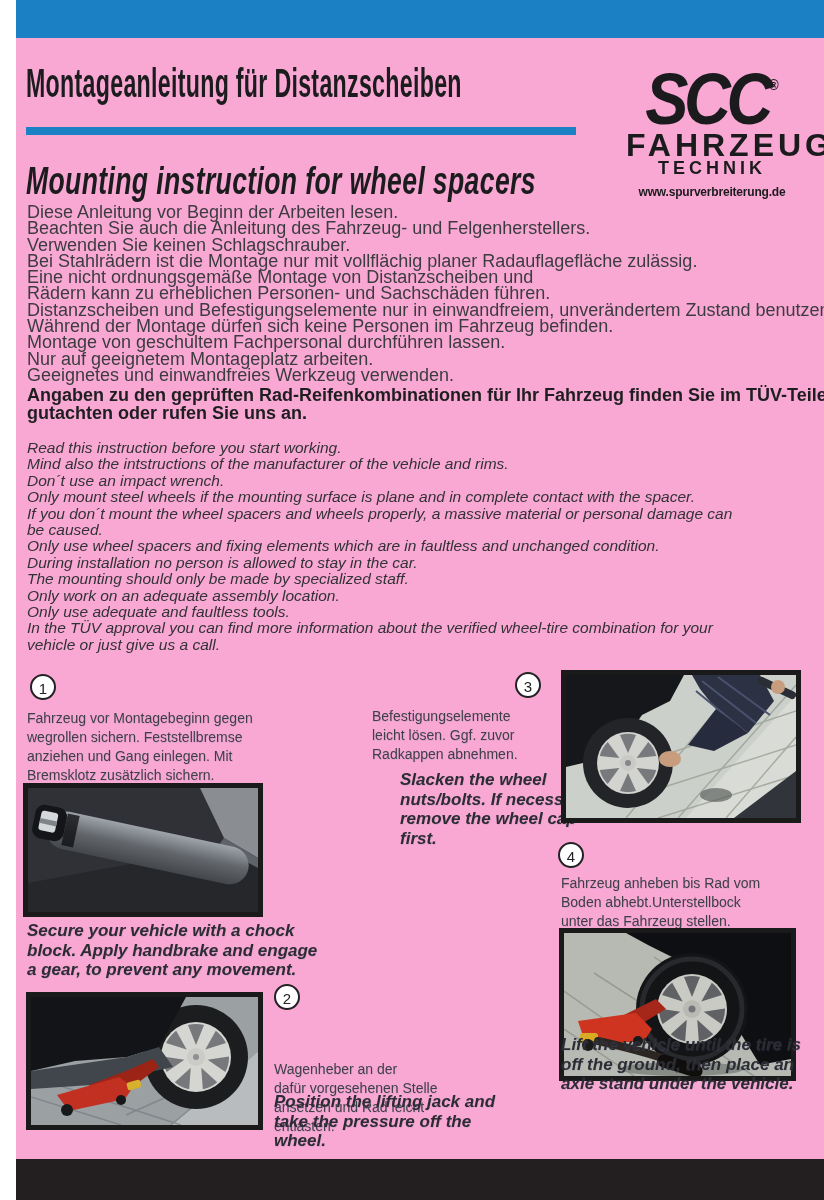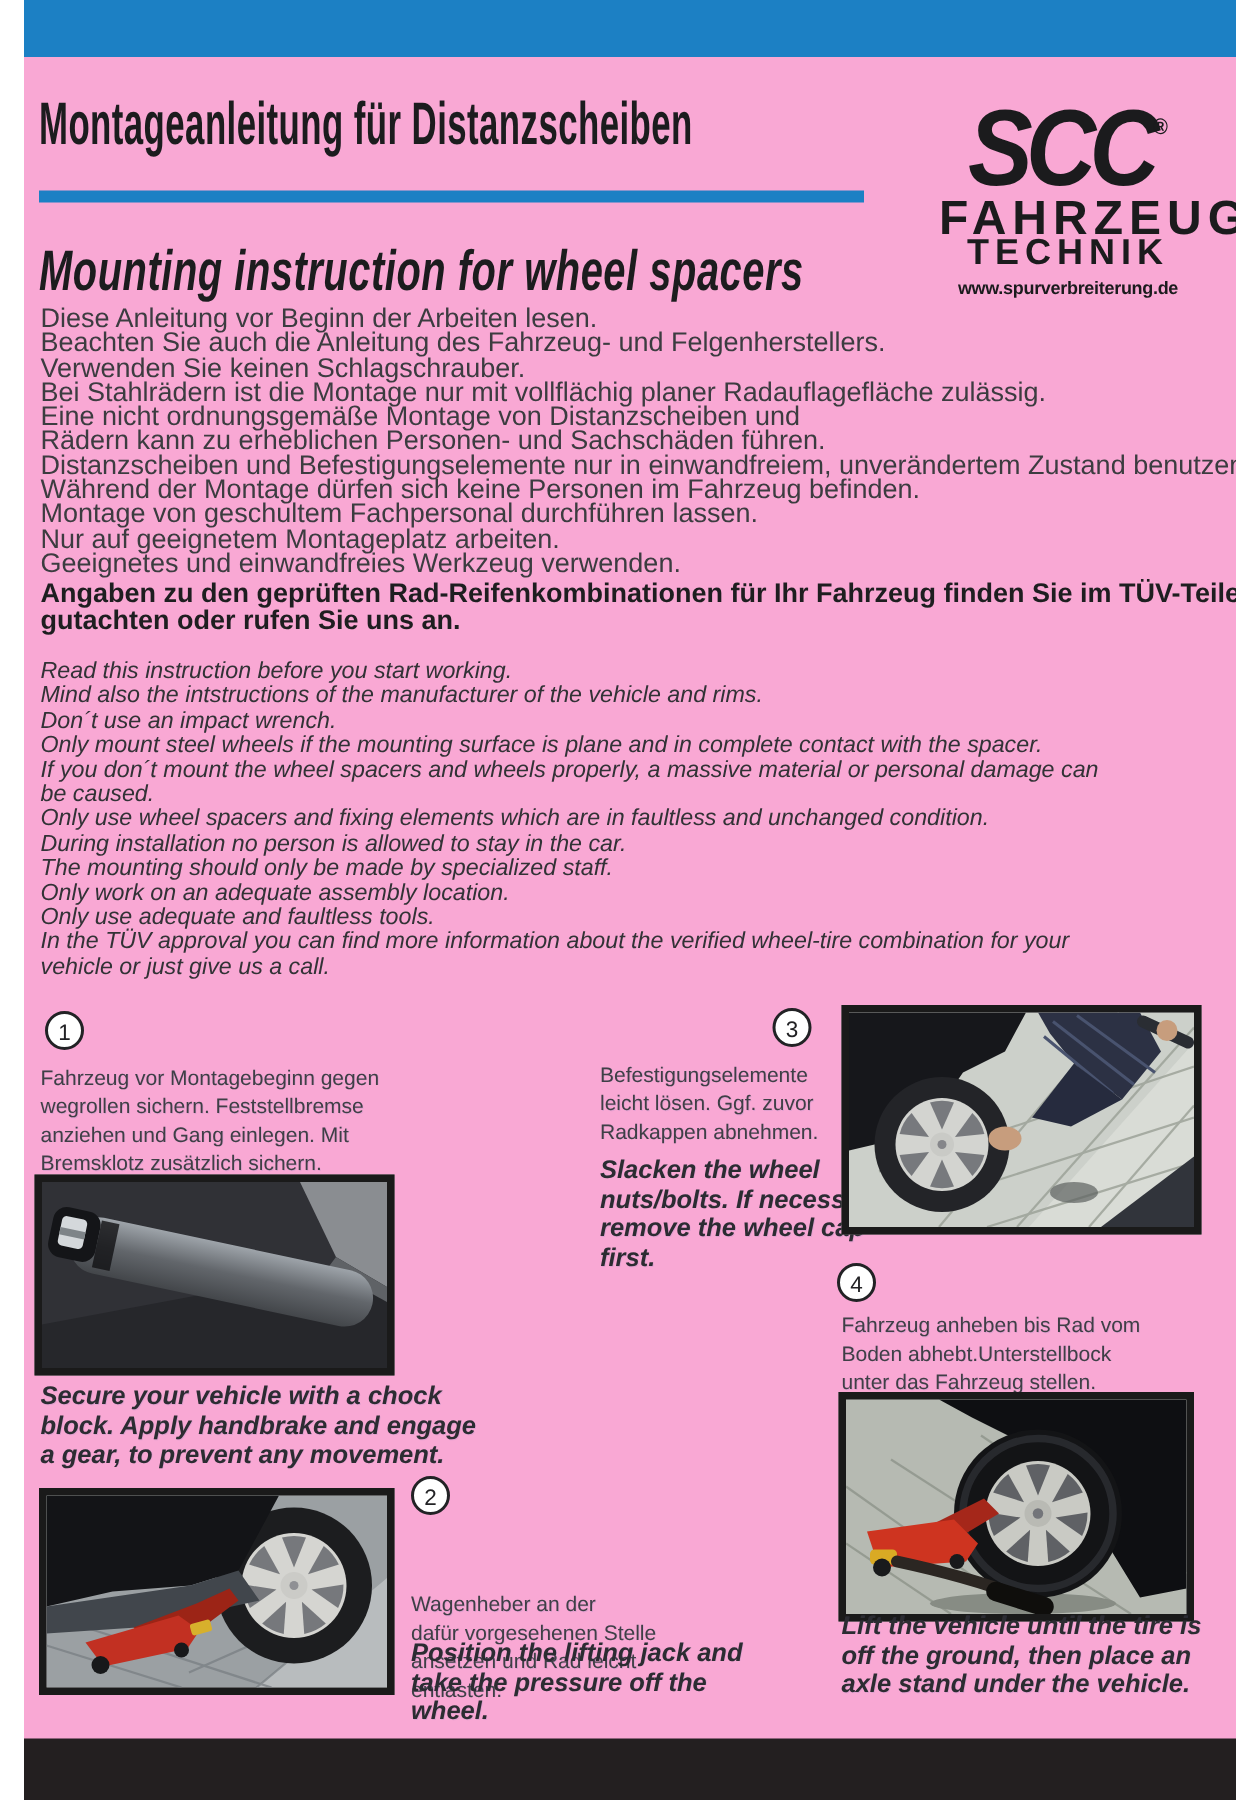--- a/index.html
+++ b/index.html
@@ -20,21 +20,21 @@
   .title-en{
     position:absolute;left:10px;top:160px;font-size:38px;font-weight:bold;font-style:italic;color:#1c1c1e;
     white-space:nowrap;letter-spacing:.5px;transform:scaleX(.70);transform-origin:left top;
   }
 
   .logo{position:absolute;left:610px;top:56px;width:172px;text-align:center;color:#1b1b1d;}
   .logo-scc{font-size:72px;line-height:58px;font-weight:bold;font-style:italic;letter-spacing:-5px;
     transform:scaleX(.9);transform-origin:center top;white-space:nowrap;}
   .logo-reg{font-size:15px;font-style:normal;letter-spacing:0;vertical-align:34px;}
   .logo-l1{font-size:32px;font-weight:bold;letter-spacing:4px;line-height:23px;margin-top:6px;}
-  .logo-l2{font-size:24px;font-weight:bold;letter-spacing:4px;line-height:23px;}
+  .logo-l2{font-size:18px;font-weight:bold;letter-spacing:4px;line-height:23px;}
   .logo-web{font-size:12px;font-weight:bold;margin-top:5px;letter-spacing:-.2px;text-align:center;}
 
   .intro-de{position:absolute;left:11px;top:204px;font-size:18px;line-height:16.3px;color:#3c3c40;}
   .intro-de-bold{font-weight:bold;color:#1e1e20;line-height:18px;margin-top:3px;}
   .intro-en{position:absolute;left:11px;top:440px;font-size:15.5px;line-height:16.4px;font-style:italic;color:#323236;}
 
   .badge{
     position:absolute;width:26px;height:26px;border:2px solid #222225;border-radius:50%;
     font-size:15px;line-height:26px;text-align:center;color:#222225;box-sizing:border-box;background:#fff;
   }
@@ -131,21 +131,21 @@
       <circle cx="36" cy="113" r="6" fill="#17181a"></circle>
         <circle cx="90" cy="103" r="5" fill="#17181a"></circle>
     </svg>
   </div>
 
   <div class="badge" style="left:258px;top:984px;">2</div>
   <div class="step-de" style="left:258px;top:1060px;">Wagenheber an der<br>dafür vorgesehenen Stelle<br>ansetzen und Rad leicht<br>entlasten.</div>
   <div class="step-en" style="left:258px;top:1092px;">Position the lifting jack and<br>take the pressure off the<br>wheel.</div>
 
   <div class="badge" style="left:499px;top:672px;">3</div>
-  <div class="step-de" style="left:384px;top:707px;">Befestigungselemente<br>leicht lösen. Ggf. zuvor<br>Radkappen abnehmen.</div>
+  <div class="step-de" style="left:356px;top:707px;">Befestigungselemente<br>leicht lösen. Ggf. zuvor<br>Radkappen abnehmen.</div>
   <div class="step-en" style="left:384px;top:770px;">Slacken the wheel<br>nuts/bolts. If necessary,<br>remove the wheel cap<br>first.</div>
 
   <div class="photo" style="left:545px;top:670px;">
     <svg width="230" height="143" viewBox="0 0 230 143">
       <rect width="230" height="143" fill="#ccd0ca"></rect>
       <path d="M120,143 L230,20 L230,143 Z" fill="#d9dcd6"></path>
       <g stroke="#9aa096" stroke-width="1.5" opacity=".8">
         <path d="M60,143 L180,0"></path>
           <path d="M112,143 L230,10"></path>
           <path d="M160,143 L230,62"></path>
@@ -214,17 +214,17 @@
       <path d="M56,84 L92,66 L102,76 L72,94 Z" fill="#a5271a"></path>
       <path d="M14,88 L72,80 L88,96 L80,108 L22,112 Z" fill="#ce3420"></path>
       <rect x="16" y="100" width="18" height="10" rx="3" fill="#d9aa24"></rect>
       <circle cx="24" cy="112" r="6" fill="#191a1c"></circle>
         <circle cx="74" cy="108" r="5" fill="#191a1c"></circle>
       <path d="M34,108 Q90,120 128,136" stroke="#2b2622" stroke-width="8" fill="none" stroke-linecap="round"></path>
       <path d="M100,128 L132,138" stroke="#0f0e0c" stroke-width="13" stroke-linecap="round"></path>
     </svg>
   </div>
 
-  <div class="step-en" style="left:545px;top:1074px;">Lift the vehicle until the tire is<br>off the ground, then place an<br>axle stand under the vehicle.</div>
+  <div class="step-en" style="left:545px;top:1035px;">Lift the vehicle until the tire is<br>off the ground, then place an<br>axle stand under the vehicle.</div>
 
   <div class="footer-bar"></div>
 
 </div>
 
 </body></html>

